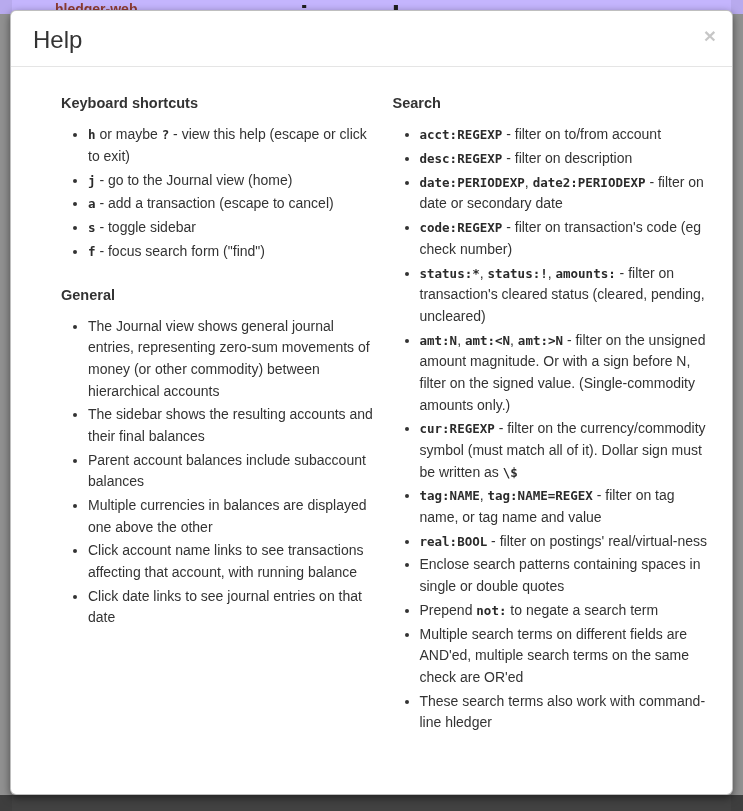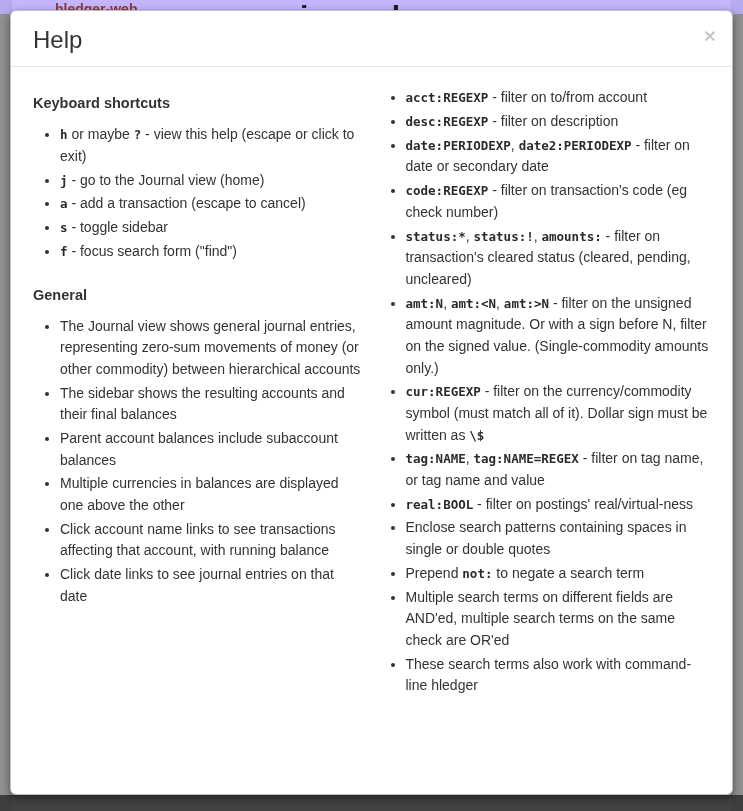--- a/index.html
+++ b/index.html
@@ -50,21 +50,21 @@
     font-size: 24px; font-weight: 500; color: #333333; line-height: 1.1;
   }
   .modal-close {
     position: absolute; top: 14px; right: 16px;
     background: none; border: none; cursor: pointer;
     font-size: 21px; font-weight: bold; color: #000; opacity: 0.22;
     line-height: 1; font-family: "Liberation Sans", sans-serif;
   }
   .modal-body {
     padding: 20px 22px 26px 22px;
-    display: flex; gap: 14px;
+    display: flex; gap: 14px; margin-left: 28px;
   }
   .col { flex: 1 1 0; min-width: 0; }
   .section-heading {
     font-size: 14.5px; font-weight: bold; color: #333333;
     margin: 24px 0 13px 0;
   }
   .col .section-heading:first-child { margin-top: 8px; }
   ul.help-list {
     list-style: disc outside;
     padding-left: 27px;
@@ -110,20 +110,21 @@
         <ul class="help-list">
           <li>The Journal view shows general journal entries, representing zero-sum movements of money (or other commodity) between hierarchical accounts</li>
           <li>The sidebar shows the resulting accounts and their final balances</li>
           <li>Parent account balances include subaccount balances</li>
           <li>Multiple currencies in balances are displayed one above the other</li>
           <li>Click account name links to see transactions affecting that account, with running balance</li>
           <li>Click date links to see journal entries on that date</li>
         </ul>
       </div>
     <div class="col" id="col-right">
+        <div class="section-heading">Search</div>
         <ul class="help-list">
           <li><code>acct:REGEXP</code> - filter on to/from account</li>
           <li><code>desc:REGEXP</code> - filter on description</li>
           <li><code>date:PERIODEXP</code>, <code>date2:PERIODEXP</code> - filter on date or secondary date</li>
           <li><code>code:REGEXP</code> - filter on transaction's code (eg check number)</li>
           <li><code>status:*</code>, <code>status:!</code>, <code>amounts:</code> - filter on transaction's cleared status (cleared, pending, uncleared)</li>
           <li><code>amt:N</code>, <code>amt:&lt;N</code>, <code>amt:&gt;N</code> - filter on the unsigned amount magnitude. Or with a sign before N, filter on the signed value. (Single-commodity amounts only.)</li>
           <li><code>cur:REGEXP</code> - filter on the currency/commodity symbol (must match all of it). Dollar sign must be written as <code>\$</code></li>
           <li><code>tag:NAME</code>, <code>tag:NAME=REGEX</code> - filter on tag name, or tag name and value</li>
           <li><code>real:BOOL</code> - filter on postings' real/virtual-ness</li>

